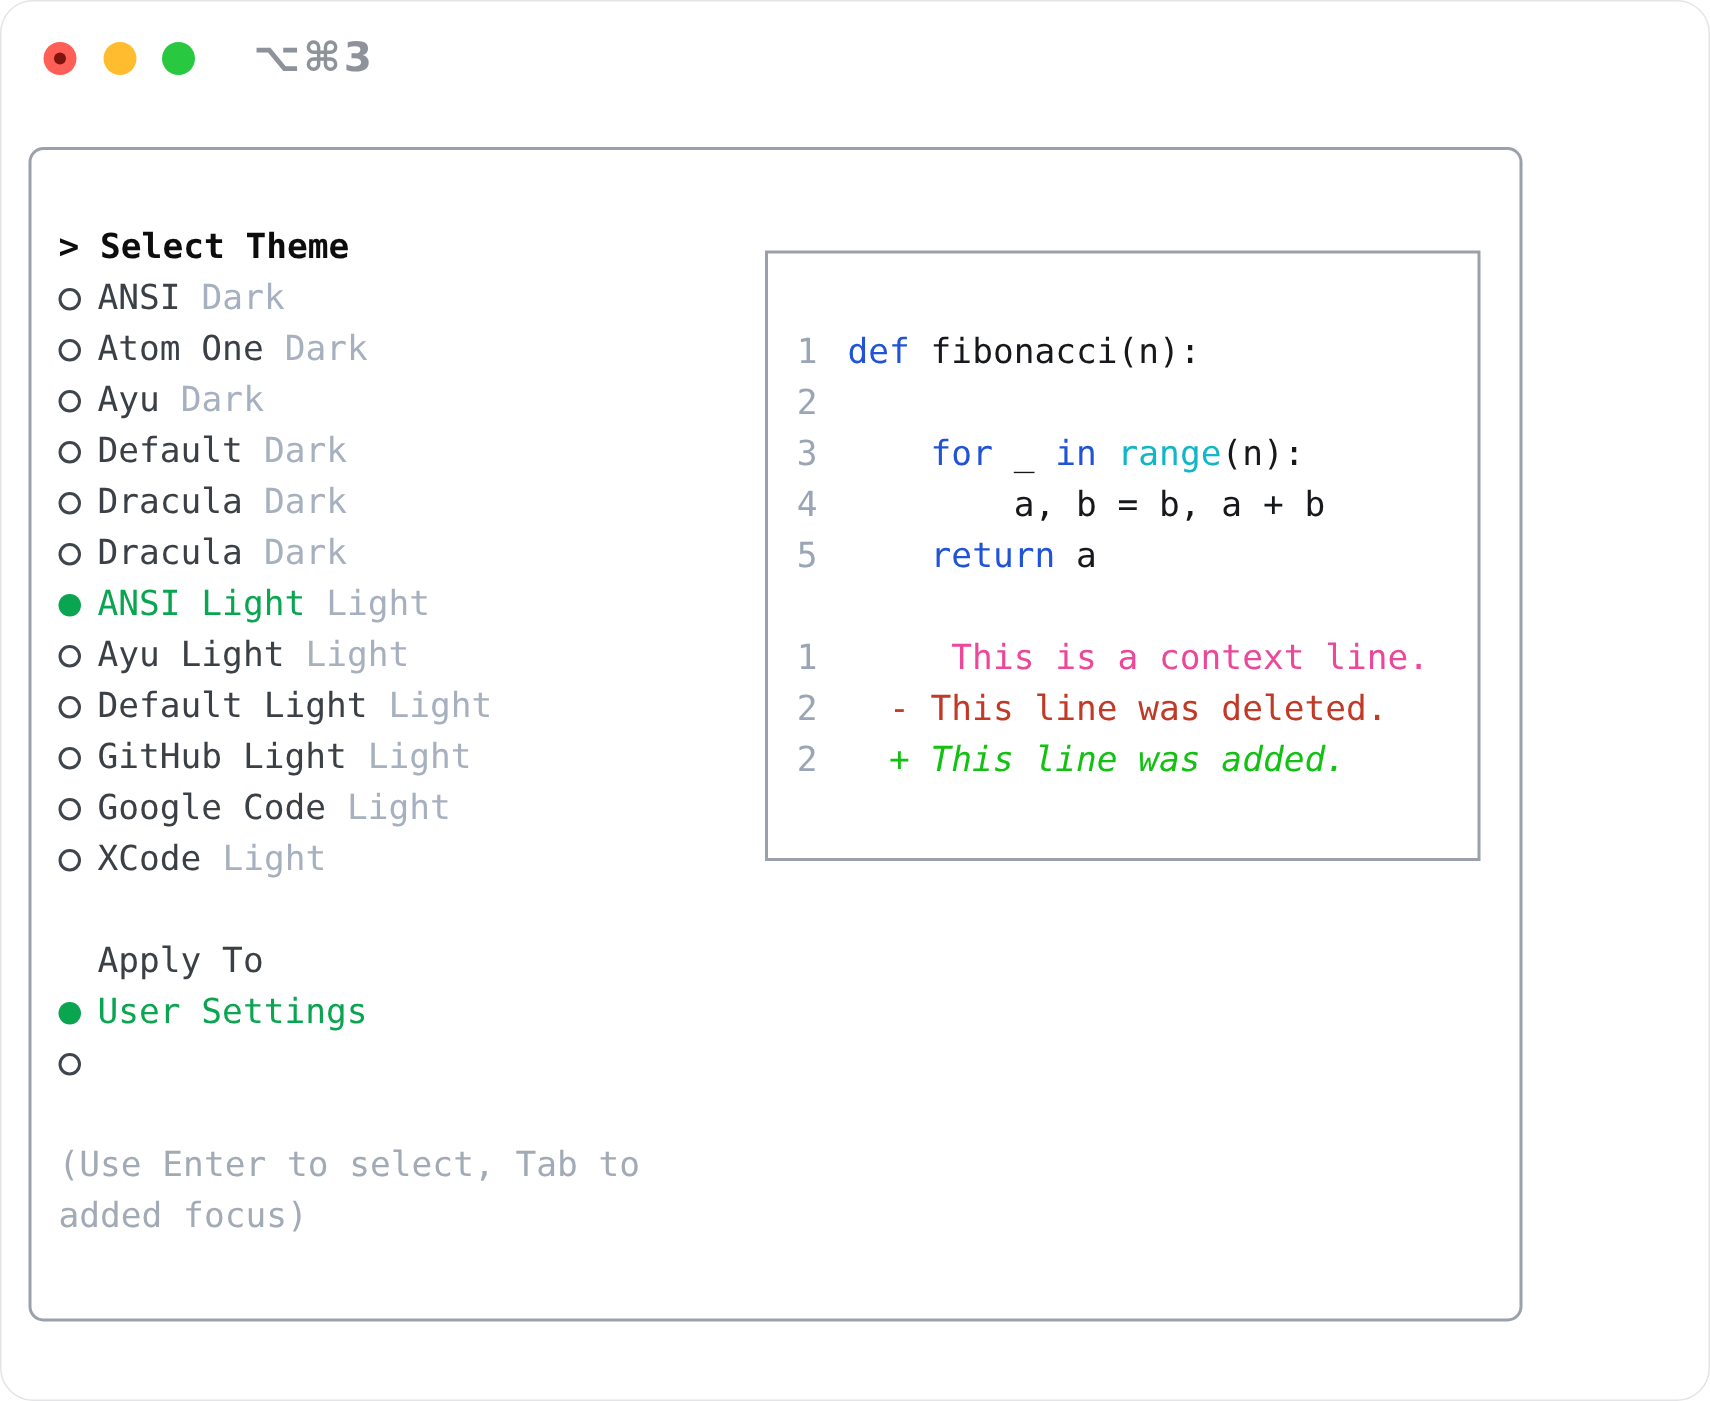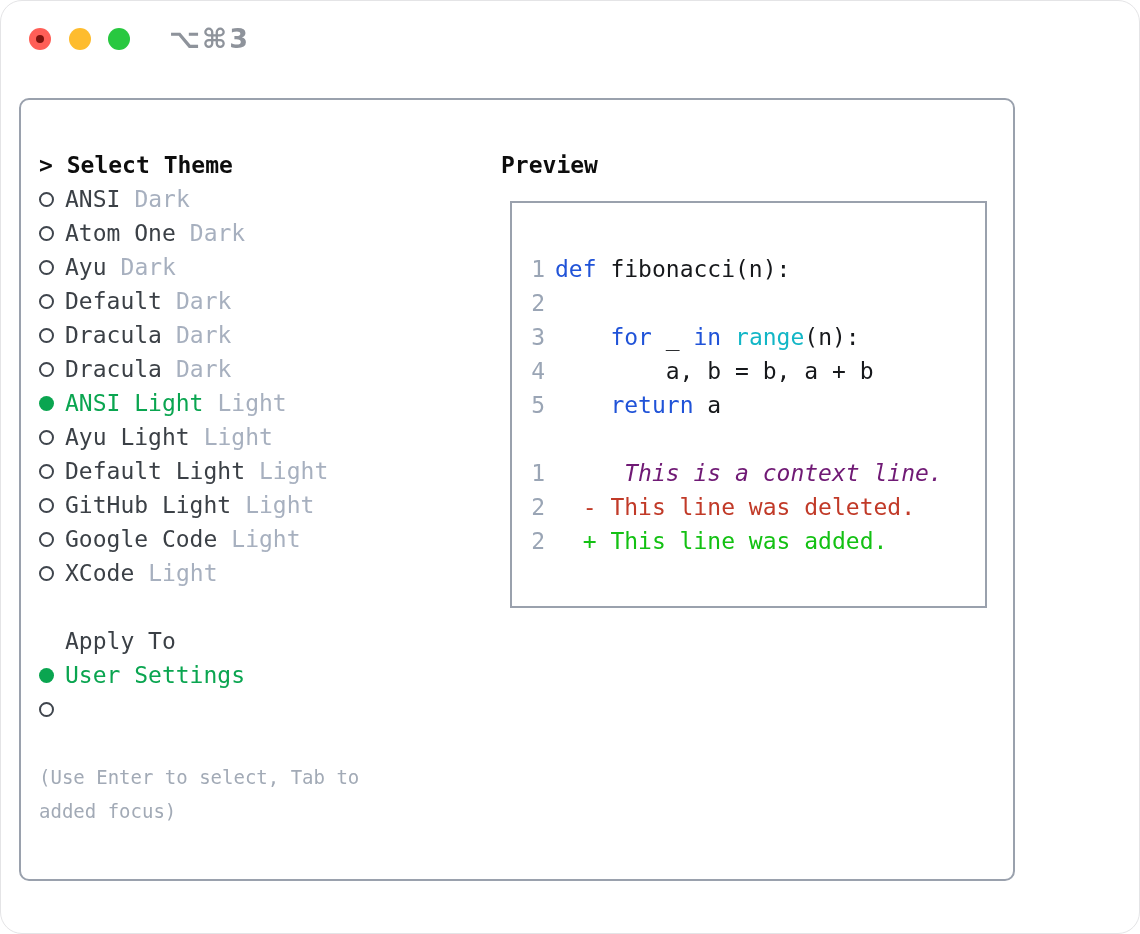--- a/index.html
+++ b/index.html
@@ -29,36 +29,36 @@
   .row { height:34px; display:flex; align-items:center; font-size:23px; color:#3b4046; white-space:pre; }
   .row.header { font-weight:bold; color:#0d0d0d; }
   .row.blank { }
   .prefix { color:#0d0d0d; }
   .radio { width:15px; height:15px; border-radius:50%; border:2px solid #3f454d; margin-right:11px; flex:none; }
   .radio.sel { border:none; background:#0aa550; }
   .tname { color:#3b4046; }
   .tname.sel { color:#0aa550; }
   .tvariant { color:#a7b0bf; margin-left:14px; }
   .indent { padding-left:26px; }
-  .helprow { height:34px; display:flex; align-items:center; font-size:19px; color:#a2aab6; white-space:pre; }
+  .helprow { height:34px; display:flex; align-items:center; font-size:23px; color:#a2aab6; white-space:pre; }
   
   .previewbox {
     margin:19px 0 0 9px; width:477px; height:407px;
     border:2px solid #9aa1ad; background:#fff; padding:49px 0 0 19px;
   }
   .codeline { height:34px; display:flex; align-items:center; font-size:23px; }
   .ln { width:14px; flex:none; text-align:right; color:#9aa5b5; }
-  .ct { white-space:pre; margin-left:10px; color:#16181b; }
+  .ct { white-space:pre; margin-left:20px; color:#16181b; }
   .tok-kw  { color:#2053d8; }
   .tok-bi  { color:#12b6c6; }
   .tok-num { color:#0da32f; }
   .tok-pl  { color:#16181b; }
-  .tok-ctx { color:#701a75;font-style:italic; }
+  .tok-ctx { color:#ec4899; }
   .tok-del { color:#c13a28; }
-  .tok-add { color:#13c113; }
+  .tok-add { color:#13c113;font-style:italic; }
 </style>
 </head>
 <body>
 
 <div class="window">
   <div class="titlebar">
     <div class="light red"></div>
     <div class="light yellow"></div>
     <div class="light green"></div>
     <div class="shortcut">⌥⌘3</div>
@@ -88,21 +88,20 @@
         <div id="apply-list">
             <div class="row"><span class="radio sel"></span><span class="tname sel">User Settings</span></div>
             <div class="row"><span class="radio"></span></div>
           </div>
         <div class="row blank"></div>
         <div class="helprow">(Use Enter to select, Tab to</div>
         <div class="helprow">added focus)</div>
       </div>
 
       <div class="rightcol">
-        <div class="row header">Preview</div>
         <div class="previewbox" id="preview-box">
             <div class="codeline">
               <span class="ln">1</span>
               <span class="ct"><span class="tok-kw">def</span><span class="tok-pl"> fibonacci(n):</span></span>
             </div>
             <div class="codeline">
               <span class="ln">2</span>
             </div>
             <div class="codeline">
               <span class="ln">3</span>

